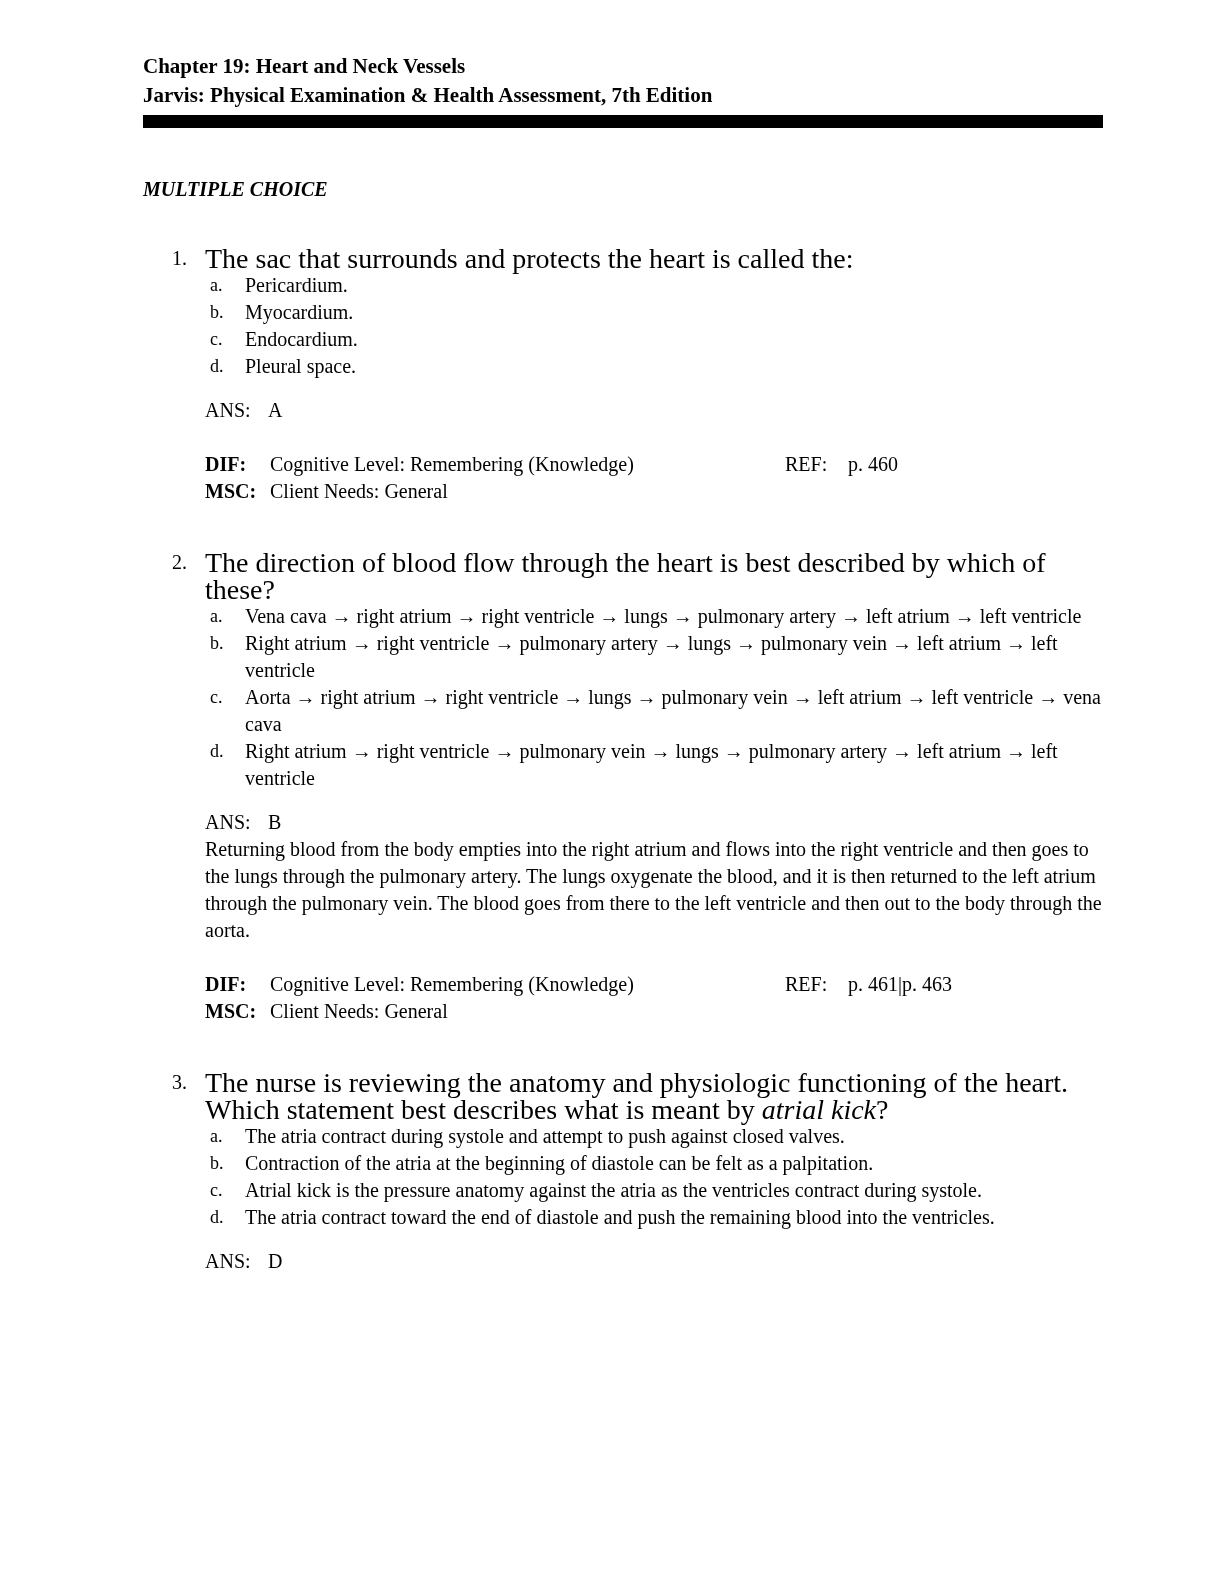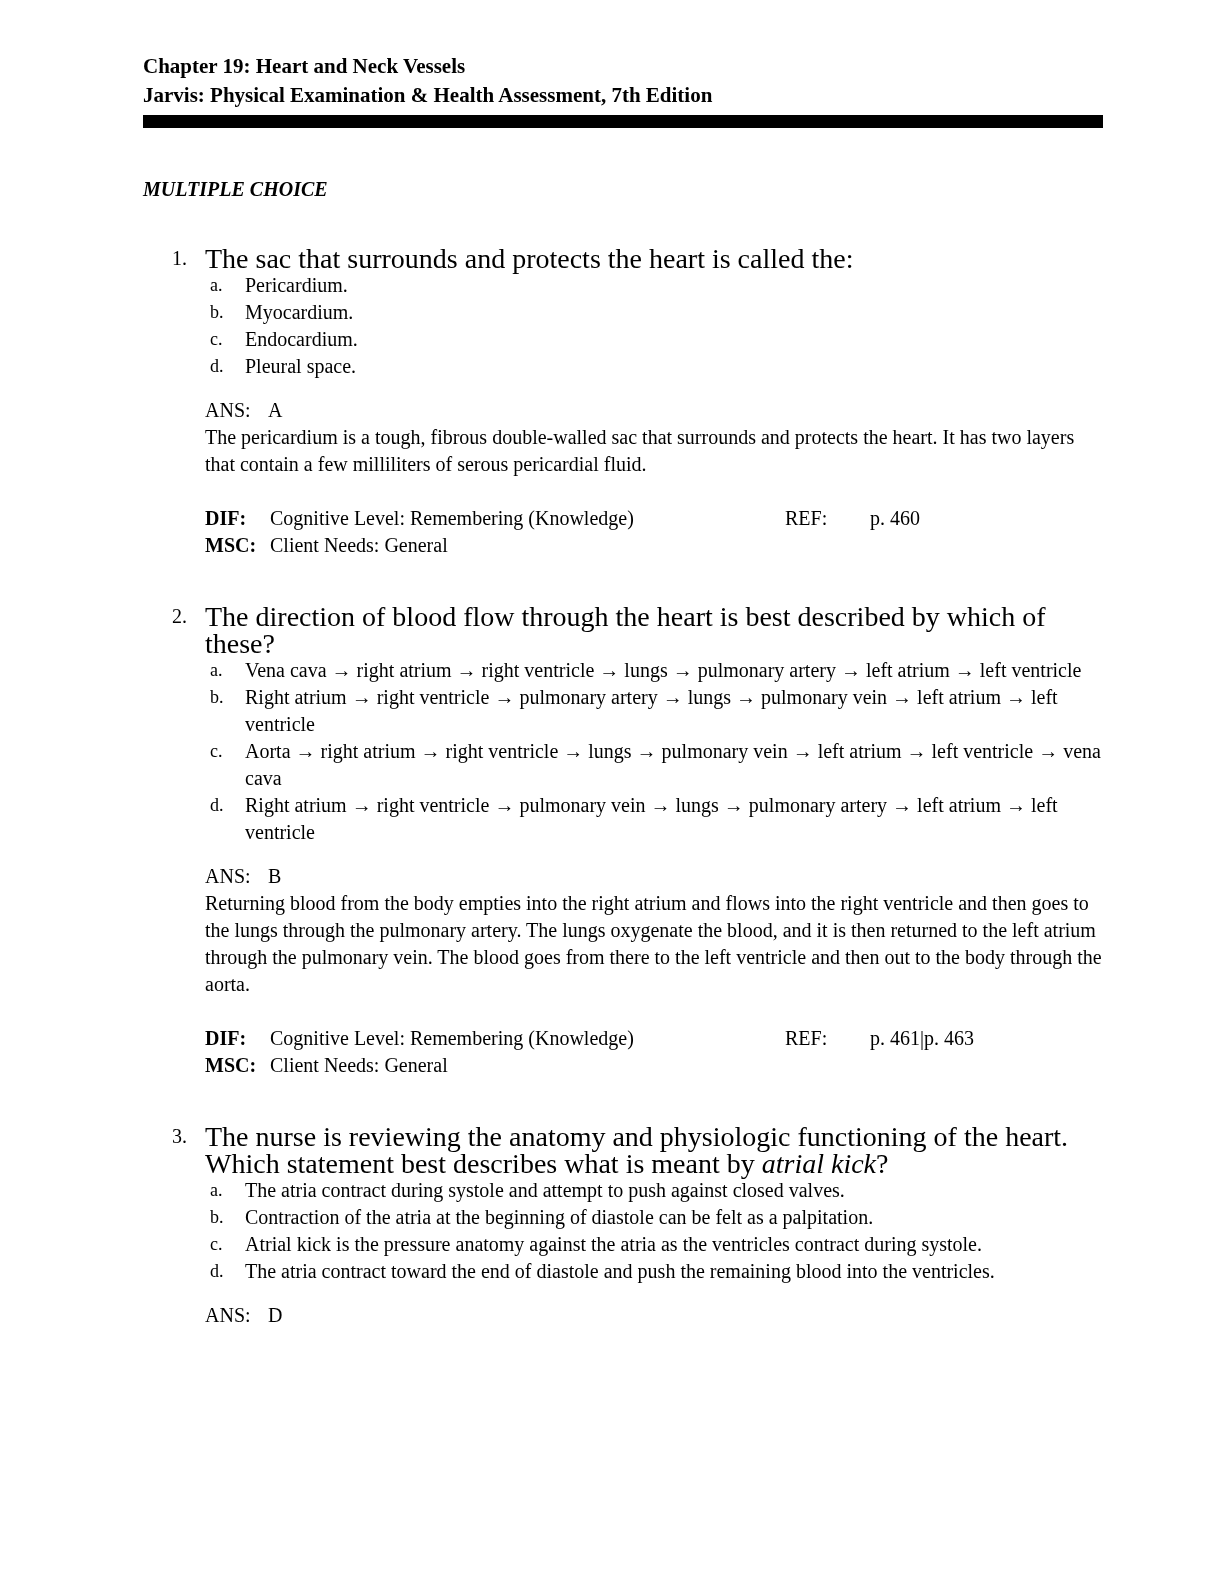--- a/index.html
+++ b/index.html
@@ -68,21 +68,21 @@
   .answer-block { margin-top: 17px; margin-left: 62px; }
   .ans-line { font-size: 20px; line-height: 27px; }
   .ans-label { display: inline-block; width: 63px; }
   .rationale { font-size: 20px; line-height: 27px; }
   
   .meta { margin-top: 27px; margin-left: 62px; }
   .meta-row { display: flex; font-size: 20px; line-height: 27px; }
   .meta-label { flex: 0 0 65px; width: 65px; font-weight: bold; }
   .meta-dif { flex: 0 0 515px; width: 515px; font-family: Liberation Serif, serif; }
   .meta-ref-label { flex: 0 0 63px; width: 63px; }
-  .meta-ref { flex: 1; margin-left: 22px; }
+  .meta-ref { flex: 1; }
   .meta-msc { flex: 1; }
 </style>
 </head>
 <body>
 
 <div class="page">
 
   <div class="header">
     <div class="header-line">Chapter 19: Heart and Neck Vessels</div>
     <div class="header-line">Jarvis: Physical Examination &amp; Health Assessment, 7th Edition</div>
@@ -111,21 +111,20 @@
       </div>
       <div class="option">
         <span class="opt-letter">d.</span>
         <span class="opt-text">Pleural space.</span>
       </div>
     </div>
     <div class="answer-block">
       <div class="ans-line">
         <span class="ans-label">ANS:</span><span>A</span>
       </div>
-      <div class="rationale">The pericardium is a tough, fibrous double-walled sac that surrounds and protects the heart. It has two layers that contain a few milliliters of serous pericardial fluid.</div>
     </div>
     <div class="meta">
       <div class="meta-row">
         <span class="meta-label">DIF:</span>
         <span class="meta-dif">Cognitive Level: Remembering (Knowledge)</span>
         <span class="meta-ref-label">REF:</span>
         <span class="meta-ref">p. 460</span>
       </div>
       <div class="meta-row">
         <span class="meta-label">MSC:</span>

